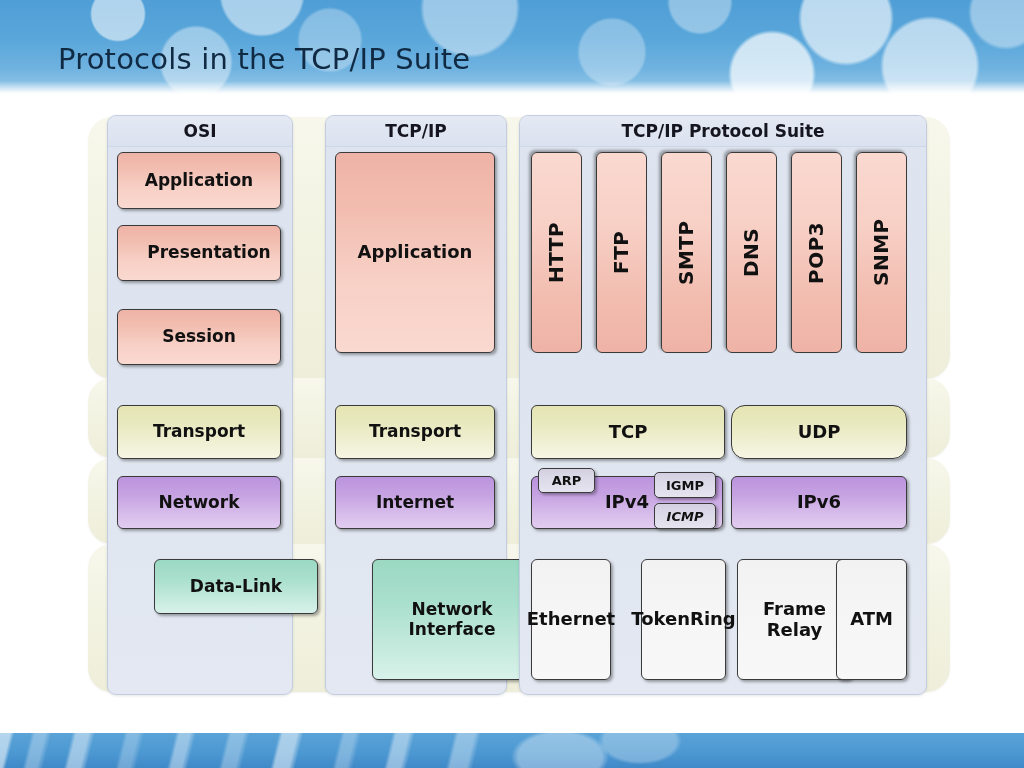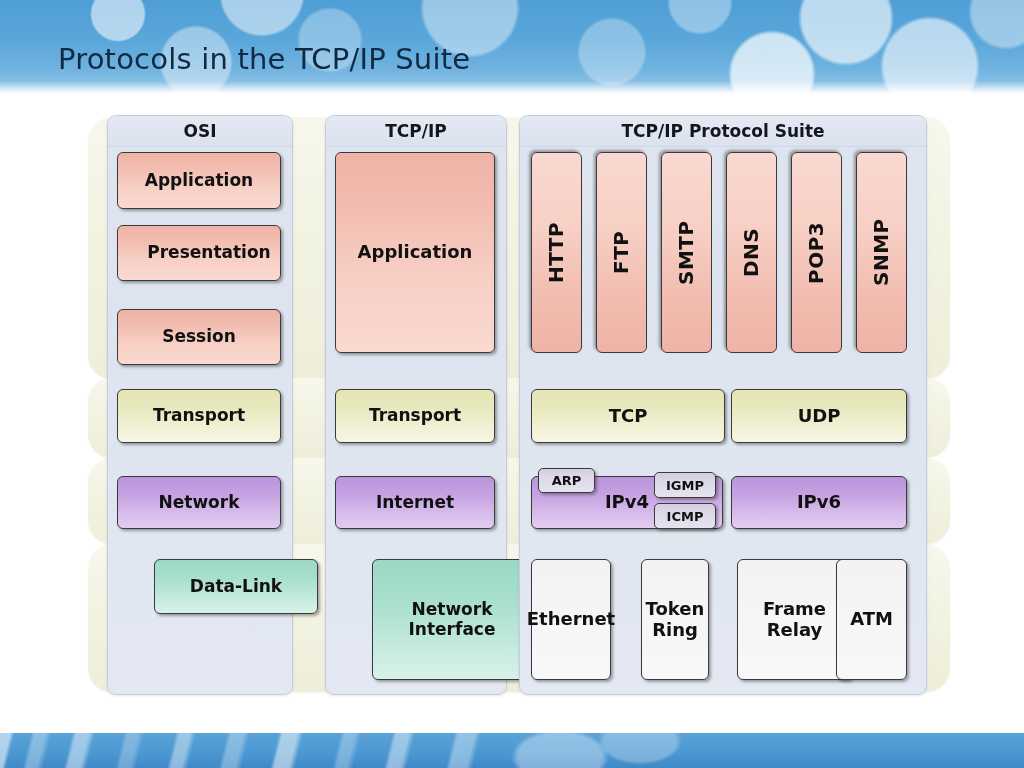--- a/index.html
+++ b/index.html
@@ -92,21 +92,21 @@
     border:1px solid #3a3a3a;
     border-radius:6px;
     box-shadow:2px 2px 3px rgba(0,0,0,.34);
     display:flex;align-items:center;justify-content:center;
     text-align:center;
     font-weight:bold;color:#111;
     box-sizing:border-box;
     line-height:1.12;
   }
   .pink  {background:linear-gradient(180deg,#eeb3a6 0%,#f2bdb0 28%,#f7cfc5 62%,#fad9d0 100%);}
-  .khaki {background:linear-gradient(180deg,#e4e4b4 0%,#e9e9c0 35%,#f0f0d4 70%,#f6f6e4 100%);}
+  .khaki {background:linear-gradient(180deg,#e4e4b4 0%,#e9e9c0 35%,#f0f0d4 70%,#f6f6e4 100%);margin-top:16px;}
   .purple{background:linear-gradient(180deg,#bb94dd 0%,#c6a2e2 35%,#d6bbea 70%,#e2cdf0 100%);}
   .mint  {background:linear-gradient(180deg,#9bd9c3 0%,#a9dfcd 35%,#c2e9dc 70%,#d8f2ea 100%);margin-left:37px;}
   .white {background:linear-gradient(180deg,#f2f2f2 0%,#f5f5f5 40%,#f8f8f8 100%);}
   .lilac {background:linear-gradient(180deg,#d3cfe0 0%,#dcd9e8 40%,#e6e4ef 100%);}
 
   .vert{
     writing-mode:vertical-rl;
     transform:rotate(180deg);
     letter-spacing:.5px;
   }
@@ -170,33 +170,33 @@
   </div>
 
   <div class="box pink vert" style="left:531px;top:57px;width:51px;height:201px;font-size:20px;">HTTP</div>
   <div class="box pink vert" style="left:596px;top:57px;width:51px;height:201px;font-size:20px;">FTP</div>
   <div class="box pink vert" style="left:661px;top:57px;width:51px;height:201px;font-size:20px;">SMTP</div>
   <div class="box pink vert" style="left:726px;top:57px;width:51px;height:201px;font-size:20px;">DNS</div>
   <div class="box pink vert" style="left:791px;top:57px;width:51px;height:201px;font-size:20px;">POP3</div>
   <div class="box pink vert" style="left:856px;top:57px;width:51px;height:201px;font-size:20px;">SNMP</div>
 
   <div class="box khaki" style="left:531px;top:294px;width:194px;height:54px;font-size:18px;">TCP</div>
-  <div class="box khaki" style="left:731px;top:294px;width:176px;height:54px;font-size:18px;">UDP</div>
+  <div class="box khaki" style="left:731px;top:294px;width:176px;height:54px;font-size:18px;border-radius:14px;">UDP</div>
 
   <div class="box purple" style="left:531px;top:381px;width:192px;height:53px;font-size:18px;">IPv4</div>
   <div class="box purple" style="left:731px;top:381px;width:176px;height:53px;font-size:18px;">IPv6</div>
 
   <div class="sub lilac" style="left:538px;top:373px;width:57px;height:25px;font-size:13px;">ARP</div>
   <div class="sub lilac" style="left:654px;top:377px;width:62px;height:26px;font-size:13px;">IGMP</div>
-  <div class="sub lilac" style="left:654px;top:408px;width:62px;height:26px;font-size:13px;">ICMP</div>
+  <div class="sub lilac" style="left:654px;top:408px;width:62px;height:26px;font-size:13px;font-style:italic;">ICMP</div>
 
   <div class="box white" style="left:531px;top:464px;width:80px;height:121px;font-size:18px;flex-direction:column;">
     <span>Ethernet</span>
   </div>
-  <div class="box white" style="left:641px;top:464px;width:68px;height:121px;font-size:18px;flex-direction:column;">
+  <div class="box white" style="left:641px;top:464px;width:85px;height:121px;font-size:18px;flex-direction:row;">
     <span>Token</span>
     <span>Ring</span>
   </div>
   <div class="box white" style="left:737px;top:464px;width:115px;height:121px;font-size:18px;flex-direction:column;">
     <span>Frame</span>
     <span>Relay</span>
   </div>
   <div class="box white" style="left:836px;top:464px;width:71px;height:121px;font-size:18px;flex-direction:column;">
     <span>ATM</span>
   </div>

